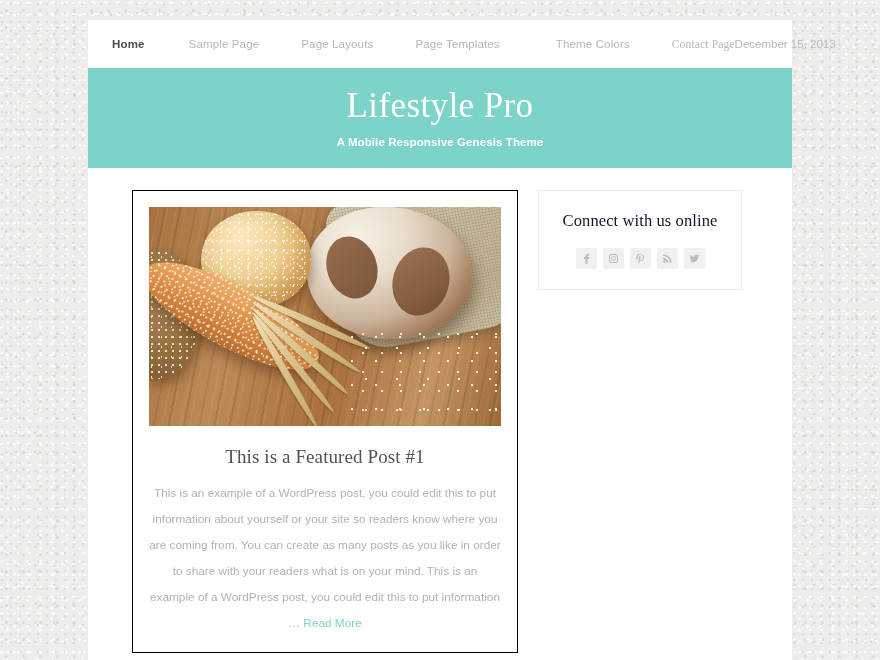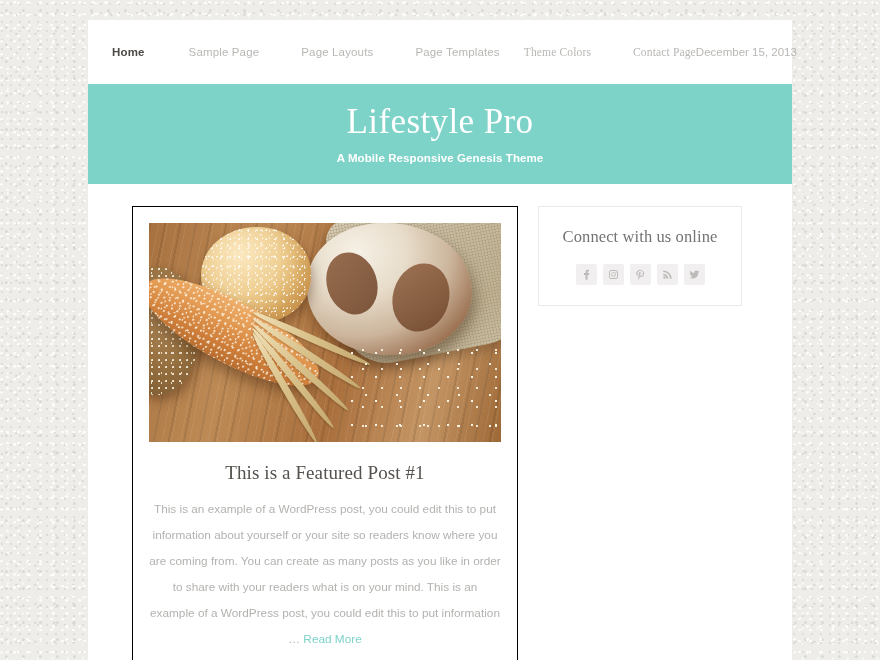--- a/index.html
+++ b/index.html
@@ -25,39 +25,39 @@
   
   .site {
     position:absolute;
     left:88px; top:20px;
     width:704px; height:700px;
     background:#ffffff;
   }
 
   
   .topnav {
-    height:64px;
+    height:48px;
     display:flex;
     align-items:center;
     padding:0 24px 0 24px;
     position:relative;
   }
   .topnav-links { display:flex; align-items:center; }
   .nav-item {
     font-size:11.5px;
     color:#b9b7b4;
     letter-spacing:.15px;
     white-space:nowrap;
     cursor:pointer;
   }
   .nav-item.current { color:#4d4a46; font-weight:bold; }
   .nav-gap-1 { margin-left:44px; }
   .nav-gap-2 { margin-left:42px; }
   .nav-gap-3 { margin-left:42px; }
-  .nav-gap-4 { margin-left:24px;font-family:Liberation Serif, serif; }
+  .nav-gap-4 { margin-left:56px; }
   .nav-gap-5 { margin-left:42px;font-family:Liberation Serif, serif; }
   .nav-date {
     margin-left:auto;
     font-size:11.5px;
     color:#b9b7b4;
     white-space:nowrap;
   }
 
   
   .site-header {
@@ -295,21 +295,21 @@
     border:1px solid #eceaea;
     background:#fff;
     padding:20px 16px;
     text-align:center;
   }
   .widget + .widget { margin-top:20px; }
   .widget-title {
     font-family:"Liberation Serif", serif;
     font-size:16.5px;
     font-weight:normal;
-    color:#737373;
+    color:#0f172a;
     letter-spacing:.1px;
   }
 
   .social-row {
     margin-top:17px;
     display:flex;
     justify-content:center;
     gap:6px;
   }
   .social-btn {

